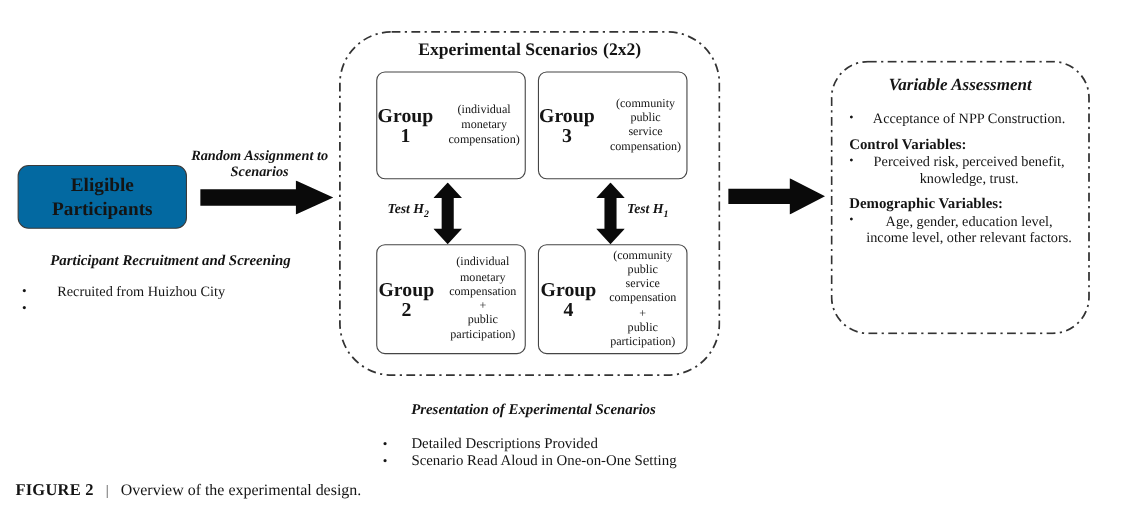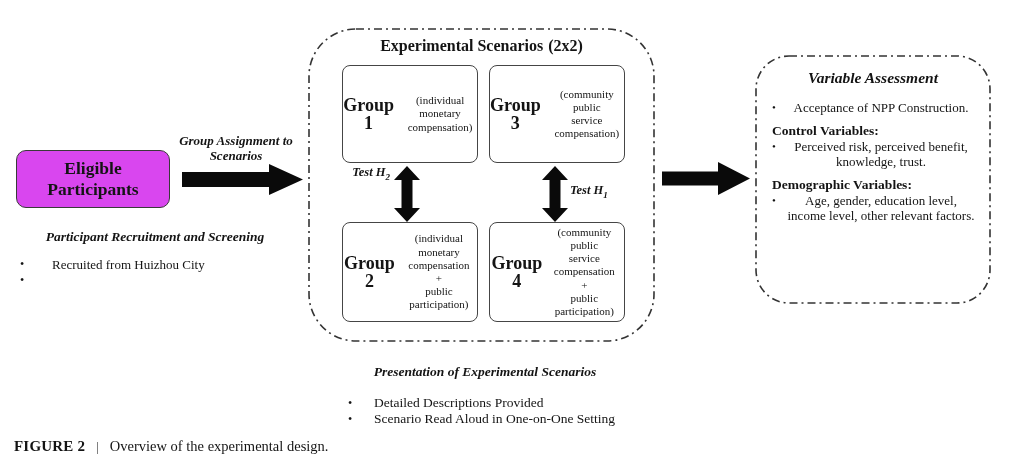--- a/index.html
+++ b/index.html
@@ -6,21 +6,21 @@
   #canvas {
     position:relative; width:1030px; height:468px; background:#ffffff;
     font-family:"Liberation Serif","DejaVu Serif",serif; color:#141414;
     overflow:hidden;
   }
   .abs { position:absolute; }
 
   
   .eligible-box {
     left:16px; top:150px; width:154px; height:58px;
-    border:1.6px solid #3a3a3a; border-radius:10px; background:#d946ef;
+    border:1.6px solid #3a3a3a; border-radius:10px; background:#0369a1;
     display:flex; align-items:center; justify-content:center;
     font-weight:bold; font-size:17.5px; line-height:1.2; text-align:center;
     box-sizing:border-box; padding:0 18px;
   }
   .ra-label {
     left:172px; top:134px; width:128px; text-align:center;
     font-weight:bold; font-style:italic; font-size:13px; line-height:1.15;
   }
   .recruit-title {
     left:15px; top:229px; width:280px; text-align:center;
@@ -47,21 +47,21 @@
     text-align:center;
   }
   .g1 { left:34px;  top:37px;  width:136px; height:98px;  gap:9px; }
   .g3 { left:181px; top:37px;  width:136px; height:98px;  gap:9px; }
   .g2 { left:34px;  top:194px; width:136px; height:100px; gap:5px; }
   .g4 { left:181px; top:194px; width:136px; height:100px; gap:1px; }
   .group-name { font-weight:bold; font-size:18px; line-height:1; }
   .group-desc { font-size:11px; line-height:1.2; }
   .test-label { position:absolute; font-weight:bold; font-style:italic; font-size:12.5px; }
   .test-label sub { font-size:9px; }
-  .th2 { left:22px; top:137px; width:60px; text-align:right; }
+  .th2 { left:22px; top:155px; width:60px; text-align:right; }
   .th1 { left:262px; top:155px; width:60px; text-align:left; }
 
   
   .va-wrap { left:755px; top:55px; width:236px; height:249px; }
   .va-title {
     position:absolute; top:14px; left:0; width:100%; text-align:center;
     font-weight:bold; font-style:italic; font-size:15.5px;
   }
   .va-content { position:absolute; left:17px; top:45px; width:206px; }
   .va-heading { font-weight:bold; font-size:13.5px; line-height:16px; margin-top:7px; }
@@ -89,21 +89,21 @@
 </style>
 </head>
 <body>
 
 <div id="canvas">
 
   <div class="abs eligible-box">
     <span>Eligible Participants</span>
   </div>
 
-  <div class="abs ra-label">Group Assignment to Scenarios</div>
+  <div class="abs ra-label">Random Assignment to Scenarios</div>
 
   <svg class="abs" style="left:182px; top:164px;" width="121" height="31" viewBox="0 0 121 31">
     <polygon points="0,8 87,8 87,0 121,15.5 87,31 87,23 0,23" fill="#0a0a0a"></polygon>
   </svg>
 
   <div class="abs recruit-title">Participant Recruitment and Screening</div>
 
   <div class="abs recruit-bullets">
     <div class="b-row">
       <span class="b-dot">•</span>

